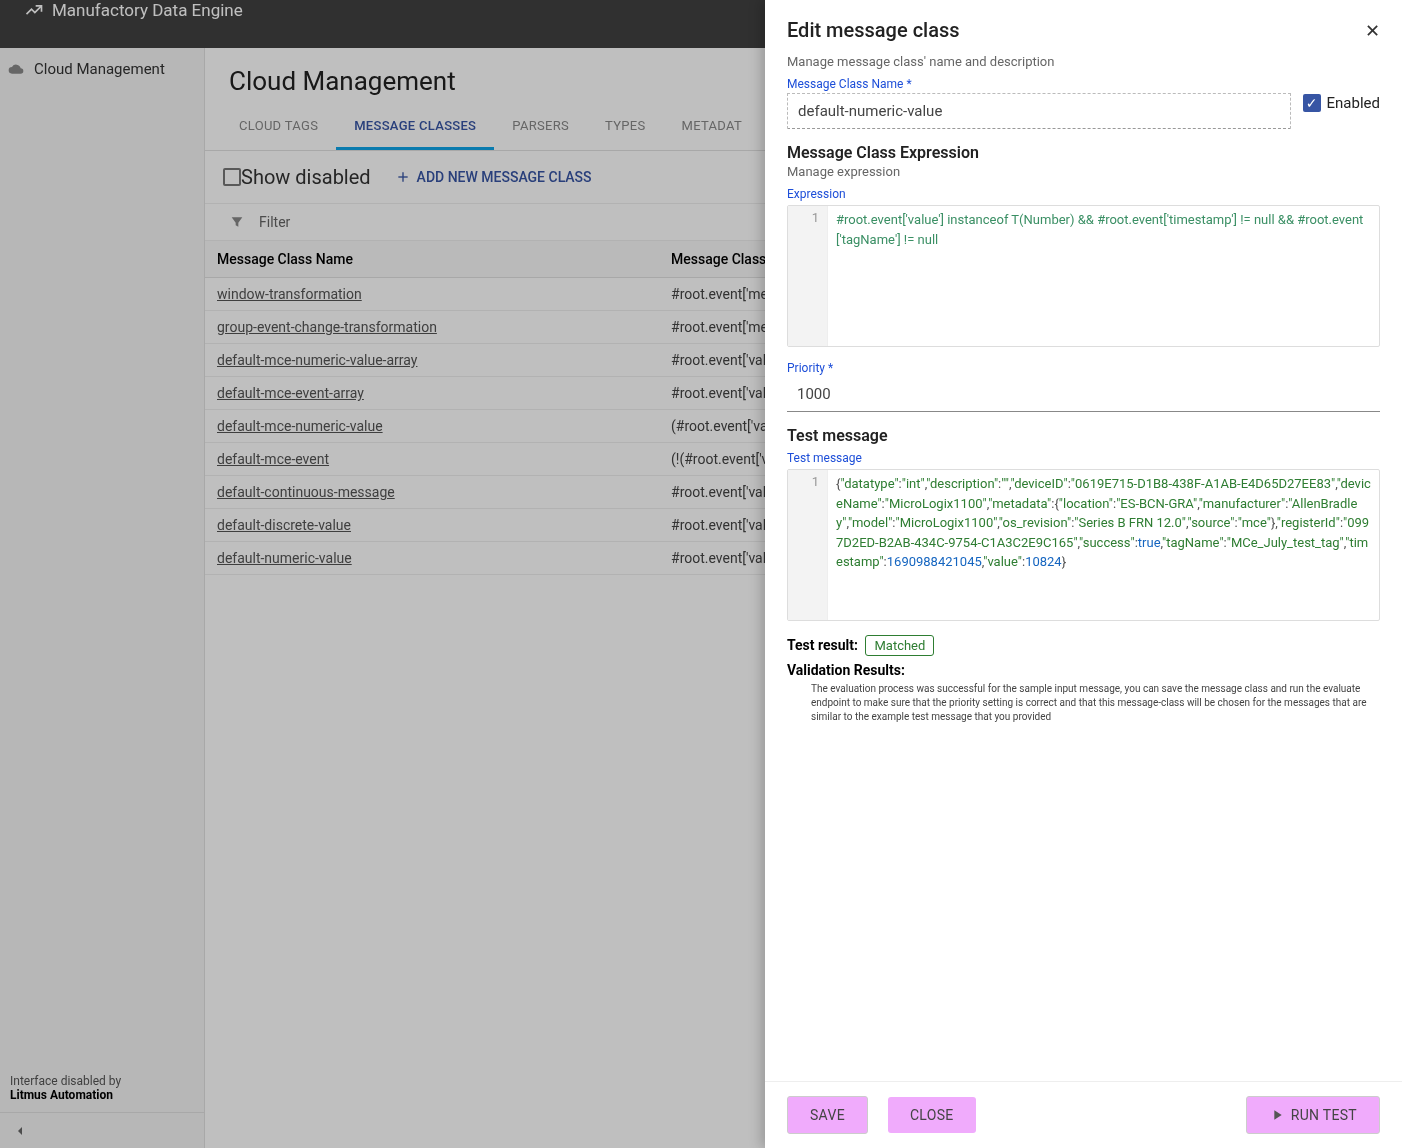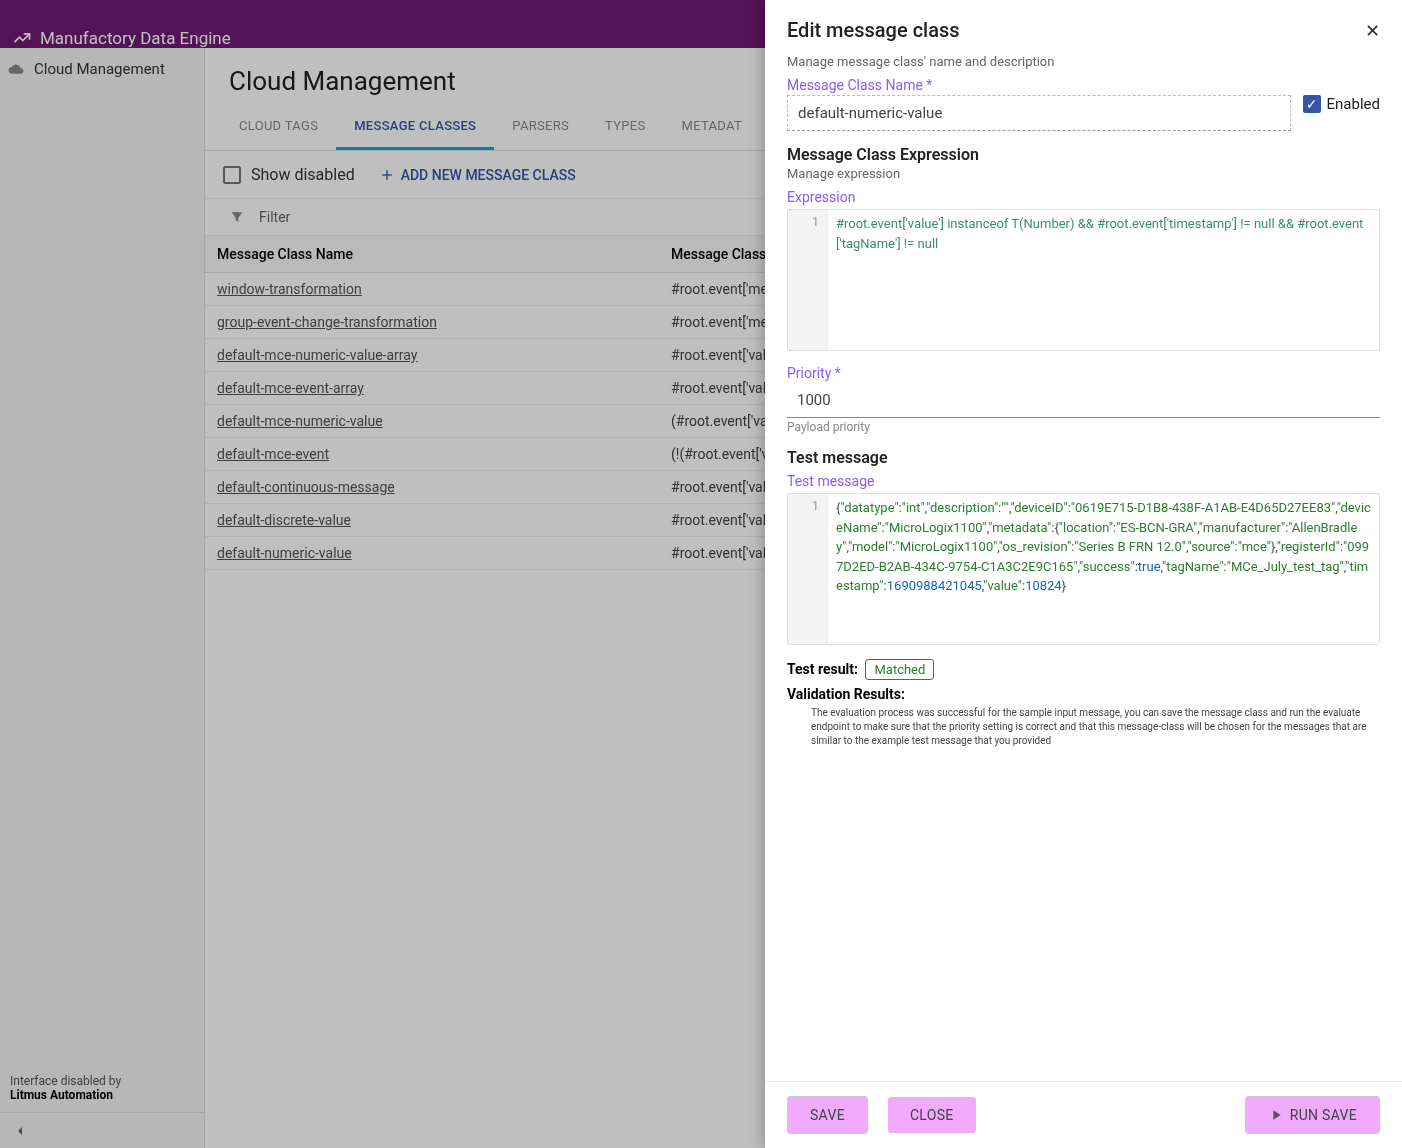--- a/index.html
+++ b/index.html
@@ -1,51 +1,51 @@
 <!DOCTYPE html>
 <html><head>
 <meta charset="utf-8">
 <style>
 *{box-sizing:border-box;margin:0;padding:0;font-family:Roboto,Arial,sans-serif}
 body{background:#fafafa;overflow:hidden;position:relative;width:1402px;height:1148px}
-.topbar{background:#701a75;height:48px;display:flex;align-items:flex-end;padding:0 12px;color:#fff}
+.topbar{background:#404040;height:48px;display:flex;align-items:flex-start;padding:0 24px;color:#fff}
 .topbar svg{width:20px;height:20px;margin-right:8px}
 .app-title{font-size:17px;font-weight:400}
 .layout{display:flex;height:calc(100% - 48px)}
 .sidebar{width:205px;background:#f5f5f5;border-right:1px solid #e0e0e0;display:flex;flex-direction:column}
 .side-item{display:flex;align-items:center;padding:12px 8px;font-size:15px;color:#333;gap:10px}
 .side-footer{margin-top:auto;padding:10px;font-size:12px;color:#555}
 .side-footer b{color:#000}
 .collapse-bar{height:36px;border-top:1px solid #e0e0e0;display:flex;align-items:center;padding:0 12px;cursor:pointer}
 .main{flex:1;background:#fff}
 .page-title{font-size:26px;font-weight:400;padding:18px 24px 8px;color:#222}
 .tabs{display:flex;border-bottom:1px solid #e0e0e0;padding:0 16px}
 .tab{padding:14px 18px;font-size:13px;color:#888;letter-spacing:.3px;cursor:pointer}
 .tab.active{color:#3755a4;border-bottom:3px solid #0ea5e9;font-weight:500}
 .toolbar{display:flex;align-items:center;padding:14px 18px;gap:24px}
 .chk{width:18px;height:18px;border:2px solid #777;border-radius:2px;display:inline-block;vertical-align:middle}
-.show-disabled{display:flex;align-items:center;gap:10px;font-size:16px;color:#333}
+.show-disabled{display:flex;align-items:center;font-size:20px;color:#333}
 .add-btn{display:flex;align-items:center;gap:6px;color:#3755a4;font-size:14px;font-weight:500;cursor:pointer}
 .filter-row{display:flex;align-items:center;gap:14px;padding:10px 24px;border-top:1px solid #eee;border-bottom:1px solid #eee;color:#666;font-size:14px}
 table{width:100%;border-collapse:collapse;font-size:14px}
 th{text-align:left;padding:10px 12px;background:#f8f8f8;color:#000000;font-weight:500;border-bottom:1px solid #e0e0e0}
 td{padding:8px 12px;border-bottom:1px solid #eee;color:#444;white-space:nowrap;overflow:hidden;text-overflow:ellipsis}
 td:first-child{color:#555;text-decoration:underline;cursor:pointer;max-width:220px;white-space:normal}
 td:nth-child(2){max-width:360px}
 .overlay{position:absolute;inset:0;background:rgba(0,0,0,.25)}
 .panel{position:absolute;top:0;right:0;width:637px;height:100%;background:#fff;display:flex;flex-direction:column;box-shadow:-4px 0 12px rgba(0,0,0,.2)}
 .panel-head{display:flex;align-items:center;justify-content:space-between;padding:18px 22px 10px}
 .panel-head h2{font-size:20px;font-weight:500;color:#222}
 .close-x{cursor:pointer;font-size:18px;color:#333}
 .panel-body{flex:1;overflow:auto;padding:0 22px 16px}
 .sect-title{font-size:16px;font-weight:600;margin-top:14px;color:#222}
 .sect-sub{font-size:13px;color:#666;margin:2px 0 8px}
 .row{display:flex;align-items:center;gap:12px}
 .field{flex:1}
-.flabel{font-size:14px;color:#8b5cf6;margin-bottom:2px}
+.flabel{font-size:12px;color:#1d4ed8;margin-bottom:2px}
 .input{width:100%;border:1px dashed #bbb;border-bottom:1px dashed #999;padding:8px 10px;font-size:15px;color:#444;background:#fff}
 .input.solid{border:none;border-bottom:1px solid #888}
 .helper{font-size:12px;color:#888;margin-top:2px}
 .chkb{width:18px;height:18px;background:#3755a4;border-radius:2px;display:inline-flex;align-items:center;justify-content:center;color:#fff;font-size:14px}
 .enabled{display:flex;align-items:center;gap:6px;font-size:15px;color:#222}
 .code{border:1px solid #ddd;border-radius:2px;background:#fff;font-family:Menlo,Consolas,monospace;font-size:13px;display:flex;margin-top:4px}
 .gutter{width:40px;background:#f3f3f3;color:#999;text-align:right;padding:4px 8px;border-right:1px solid #eee;user-select:none}
 .codetext{flex:1;padding:4px 8px;line-height:1.5;white-space:pre-wrap;word-break:break-all}
 .expr .codetext{height:140px}
 .testmsg .codetext{height:150px}
@@ -196,21 +196,20 @@
     <div class="sect-sub">Manage expression</div>
     <div class="flabel">Expression</div>
     <div class="code expr">
       <div class="gutter">1</div>
       <div class="codetext t-comment">#root.event['value'] instanceof T(Number) &amp;&amp; #root.event['timestamp'] != null &amp;&amp; #root.event['tagName'] != null</div>
     </div>
 
     <div class="field" style="margin-top:14px">
       <div class="flabel">Priority *</div>
       <input class="input solid" value="1000" style="">
-      <div class="helper">Payload priority</div>
     </div>
 
     <div class="sect-title">Test message</div>
     <div class="flabel" style="margin-top:6px">Test message</div>
     <div class="code testmsg">
       <div class="gutter">1</div>
       <div class="codetext"><span class="t-punc">{</span><span class="t-key">"datatype"</span><span class="t-punc">:</span><span class="t-str">"int"</span><span class="t-punc">,</span><span class="t-key">"description"</span><span class="t-punc">:</span><span class="t-str">""</span><span class="t-punc">,</span><span class="t-key">"deviceID"</span><span class="t-punc">:</span><span class="t-str">"0619E715-D1B8-438F-A1AB-E4D65D27EE83"</span><span class="t-punc">,</span><span class="t-key">"deviceName"</span><span class="t-punc">:</span><span class="t-str">"MicroLogix1100"</span><span class="t-punc">,</span><span class="t-key">"metadata"</span><span class="t-punc">:{</span><span class="t-key">"location"</span><span class="t-punc">:</span><span class="t-str">"ES-BCN-GRA"</span><span class="t-punc">,</span><span class="t-key">"manufacturer"</span><span class="t-punc">:</span><span class="t-str">"AllenBradley"</span><span class="t-punc">,</span><span class="t-key">"model"</span><span class="t-punc">:</span><span class="t-str">"MicroLogix1100"</span><span class="t-punc">,</span><span class="t-key">"os_revision"</span><span class="t-punc">:</span><span class="t-str">"Series B FRN 12.0"</span><span class="t-punc">,</span><span class="t-key">"source"</span><span class="t-punc">:</span><span class="t-str">"mce"</span><span class="t-punc">},</span><span class="t-key">"registerId"</span><span class="t-punc">:</span><span class="t-str">"0997D2ED-B2AB-434C-9754-C1A3C2E9C165"</span><span class="t-punc">,</span><span class="t-key">"success"</span><span class="t-punc">:</span><span class="t-bool">true</span><span class="t-punc">,</span><span class="t-key">"tagName"</span><span class="t-punc">:</span><span class="t-str">"MCe_July_test_tag"</span><span class="t-punc">,</span><span class="t-key">"timestamp"</span><span class="t-punc">:</span><span class="t-num">1690988421045</span><span class="t-punc">,</span><span class="t-key">"value"</span><span class="t-punc">:</span><span class="t-num">10824</span><span class="t-punc">}</span></div>
     </div>
 
     <div class="result-row">
@@ -222,16 +221,16 @@
       <p>The evaluation process was successful for the sample input message, you can save the message class and run the evaluate endpoint to make sure that the priority setting is correct and that this message-class will be chosen for the messages that are similar to the example test message that you provided</p>
     </div>
   </div>
   <div class="panel-foot">
     <button class="btn">SAVE</button>
     <button class="btn flat">CLOSE</button>
     <button class="btn run">
       <svg class="icon-sm" viewBox="0 0 24 24" fill="#555">
           <path d="M8 5v14l11-7z"></path>
         </svg>
-      <span>RUN SAVE</span>
+      <span>RUN TEST</span>
     </button>
   </div>
 </div>
 
 </body></html>

